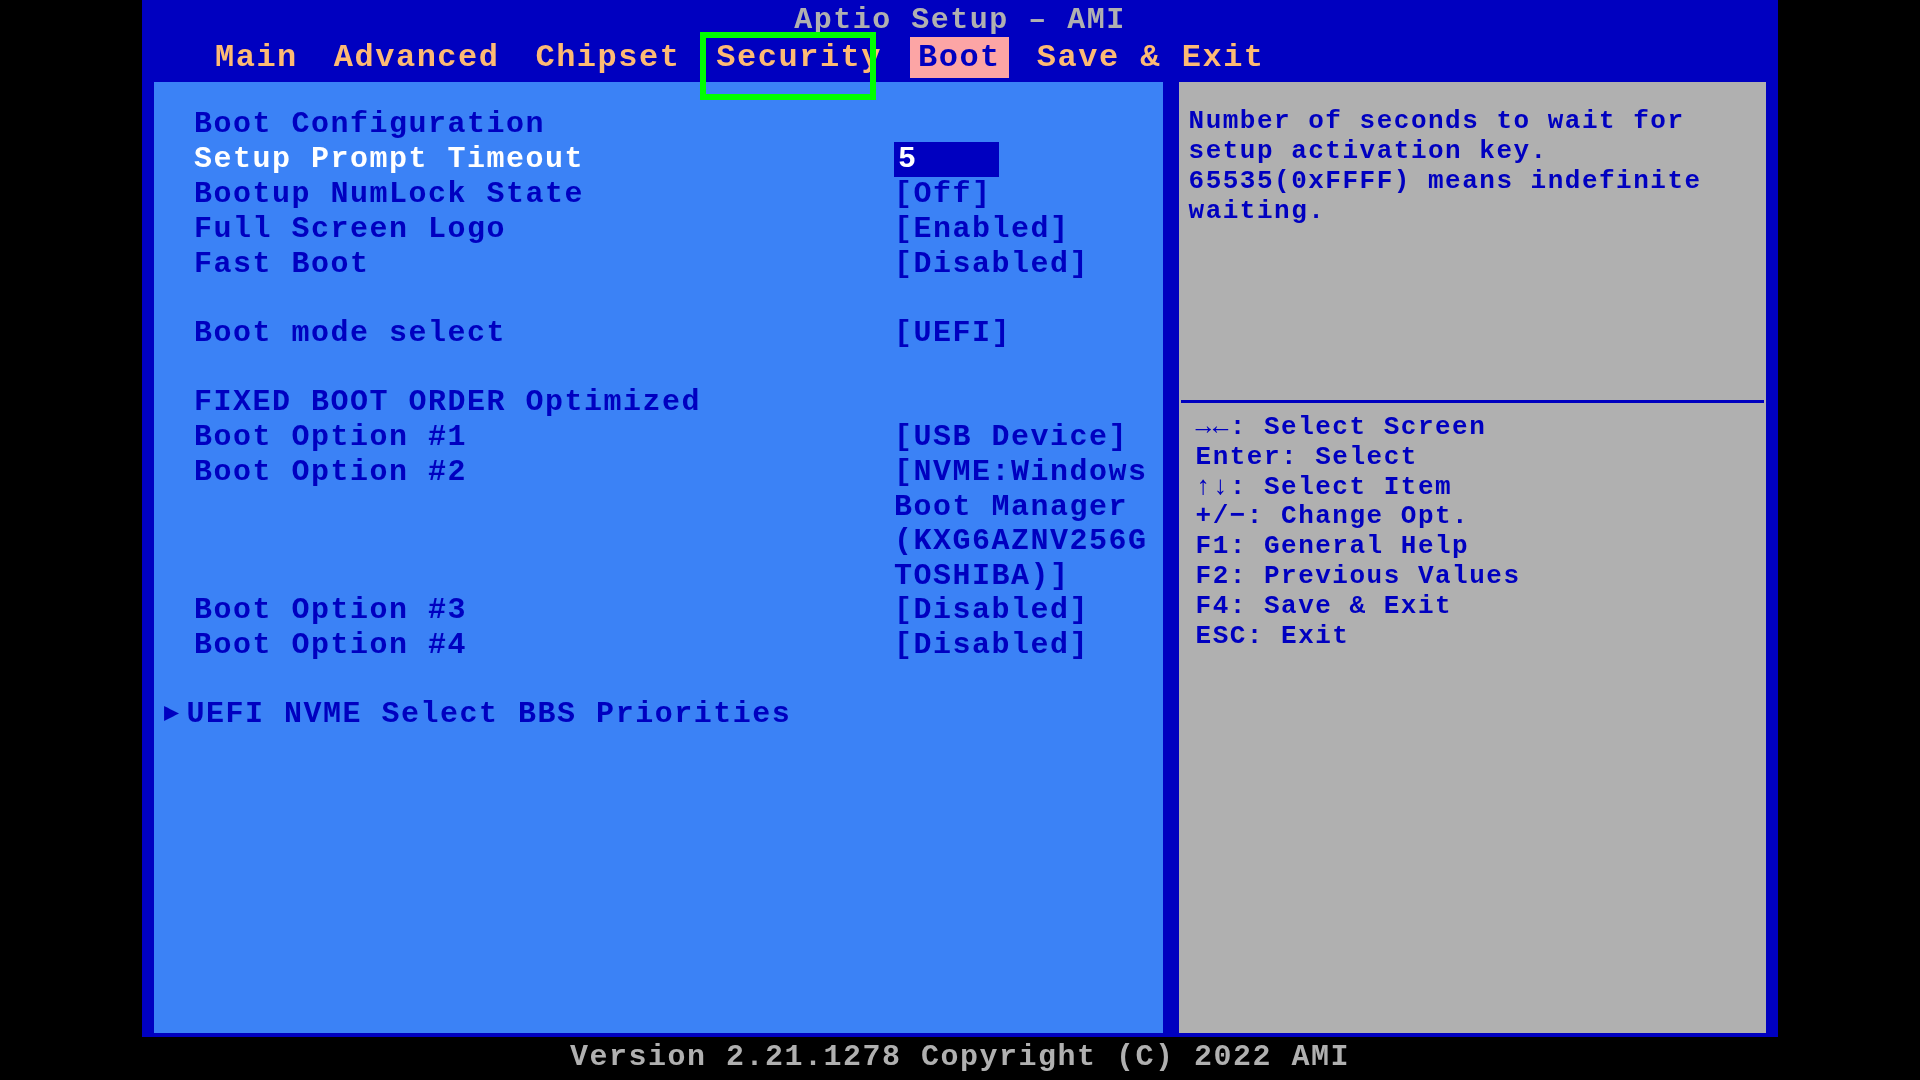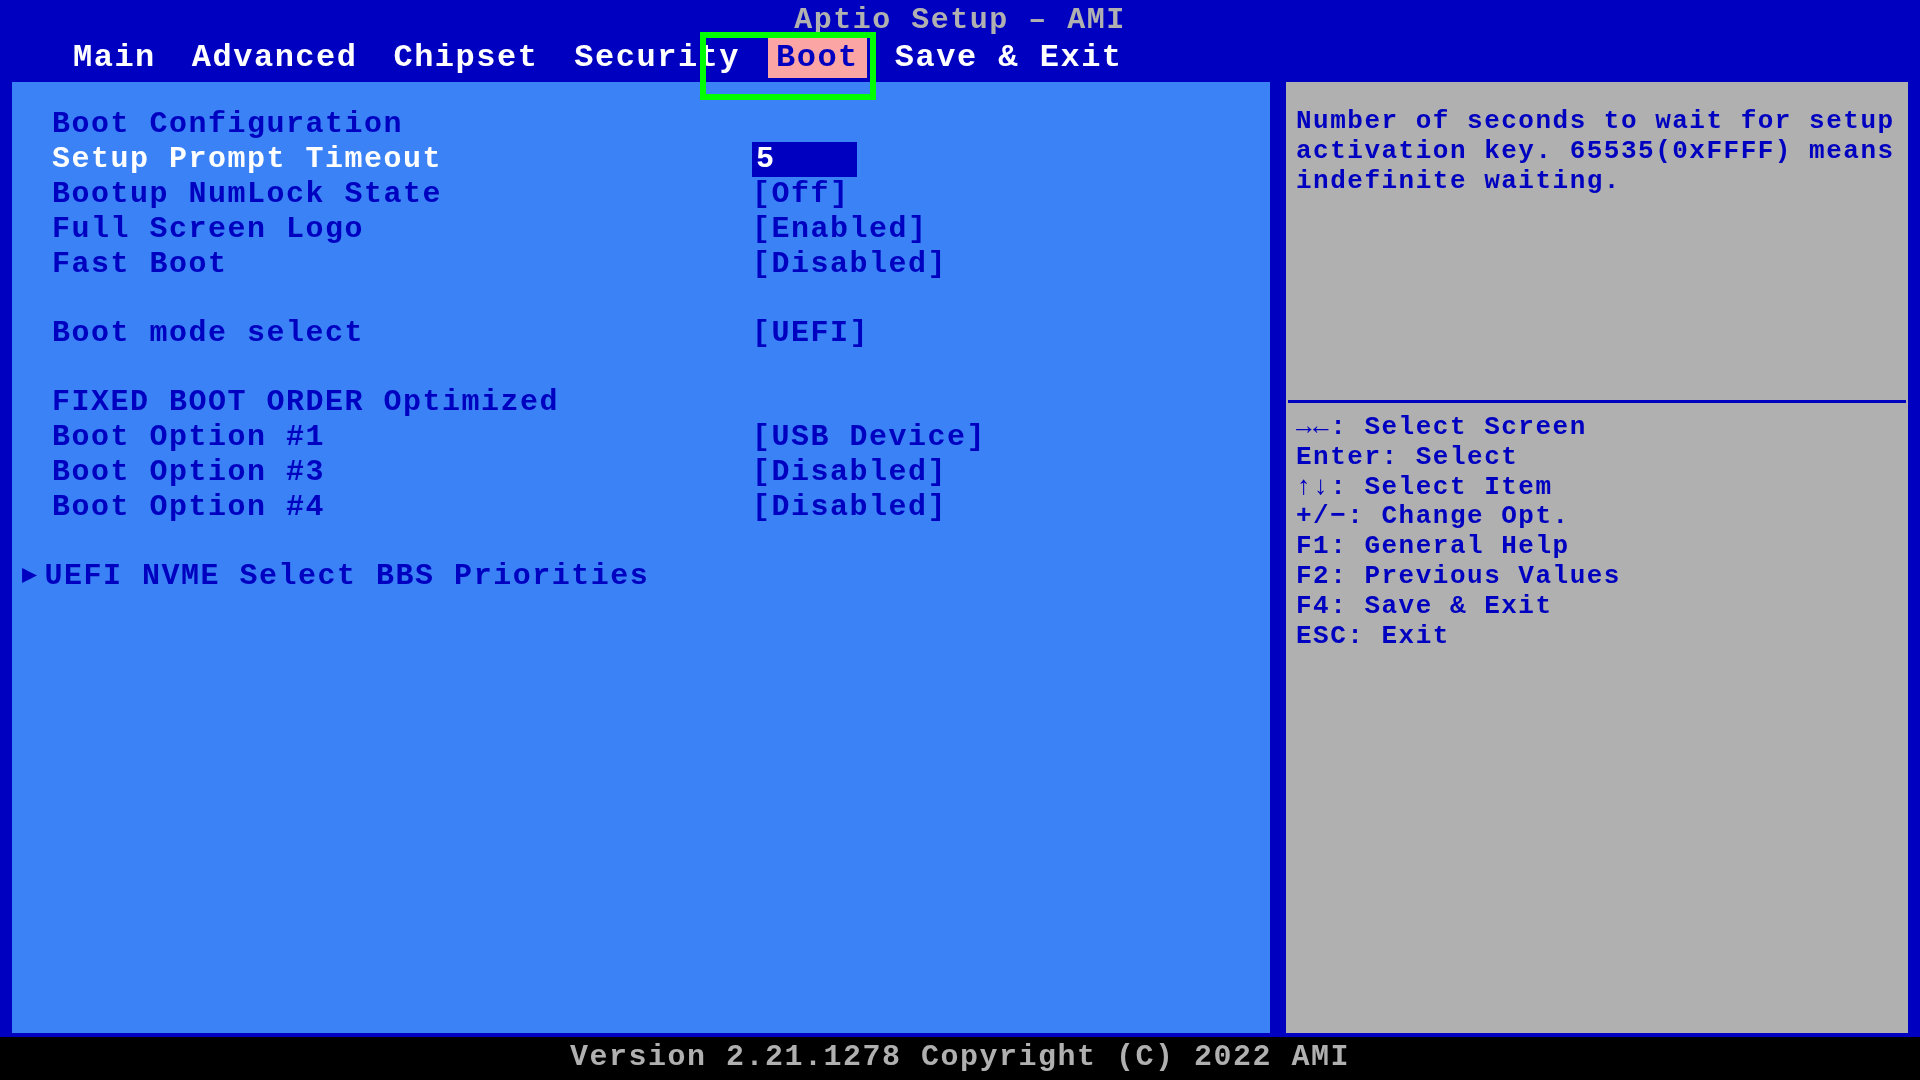--- a/index.html
+++ b/index.html
@@ -12,21 +12,21 @@
       height: 1080px;
       background: #000;
       font-family: 'Courier New', monospace;
       font-size: 28px;
       overflow: hidden;
       display: flex;
       align-items: center;
       justify-content: center;
     }
     .bios-screen {
-      width: 1920px;
+      width: 1636px;
       height: 1080px;
       display: flex;
       flex-direction: column;
       background: #0000c0;
       letter-spacing: 1.5px;
     }
     .header {
       background: #0000c0;
       color: #b0b0b0;
       text-align: center;
@@ -36,21 +36,21 @@
     }
     .tabs {
       background: #0000c0;
       display: flex;
       padding-left: 65px;
       gap: 20px;
       font-size: 32px;
       font-weight: bold;
     }
     .tab {
-      color: #ffffff;
+      color: #fdba74;
       padding: 2px 8px;
     }
     .tab.active {
       background: #fca5a5;
       color: #0000c0;
     }
     .highlight-box {
       position: absolute;
       border: 6px solid #00ff00;
       pointer-events: none;
@@ -118,21 +118,21 @@
       padding: 25px 10px 15px 10px;
       flex: 1;
       line-height: 1.15;
       color: #0000c0;
     }
     .help-divider {
       border-top: 3px solid #0000c0;
       margin: 0 2px;
     }
     .key-legend {
-      padding: 10px 10px 20px 10px;
+      padding: 10px 10px 20px 17px;
       line-height: 1.15;
       color: #0000c0;
     }
     .key-legend div {
       white-space: nowrap;
     }
     .footer {
       background: #000000;
       color: #b0b0b0;
       text-align: center;
@@ -200,20 +200,24 @@
 
       <div class="config-row">
         <div class="config-label">FIXED BOOT ORDER Optimized</div>
       </div>
 
       <div class="config-row">
         <div class="config-label">Boot Option #1</div>
         <div class="config-value">[USB Device]</div>
       </div>
 
+      <div class="config-row">
+        <div class="config-label">Boot Option #2</div>
+        <div class="config-value multiline-value">[NVME:Windows Boot Manager (KXG6AZNV256G TOSHIBA)]</div>
+      </div>
 
       <div class="config-row">
         <div class="config-label">Boot Option #3</div>
         <div class="config-value">[Disabled]</div>
       </div>
 
       <div class="config-row">
         <div class="config-label">Boot Option #4</div>
         <div class="config-value">[Disabled]</div>
       </div>

